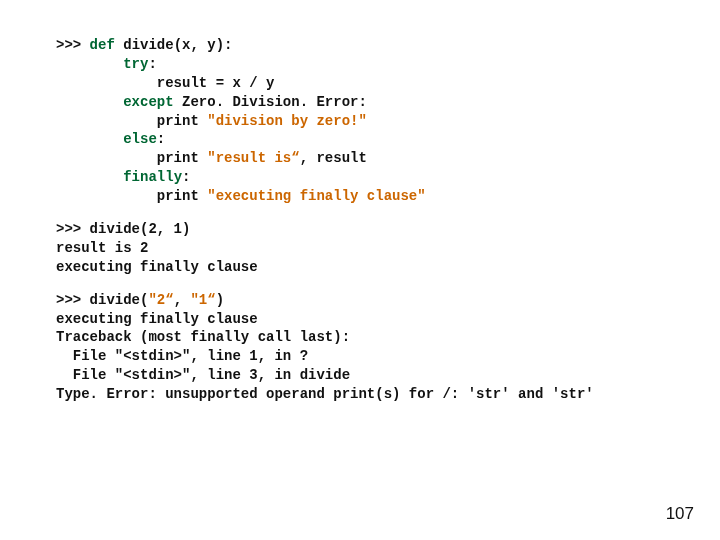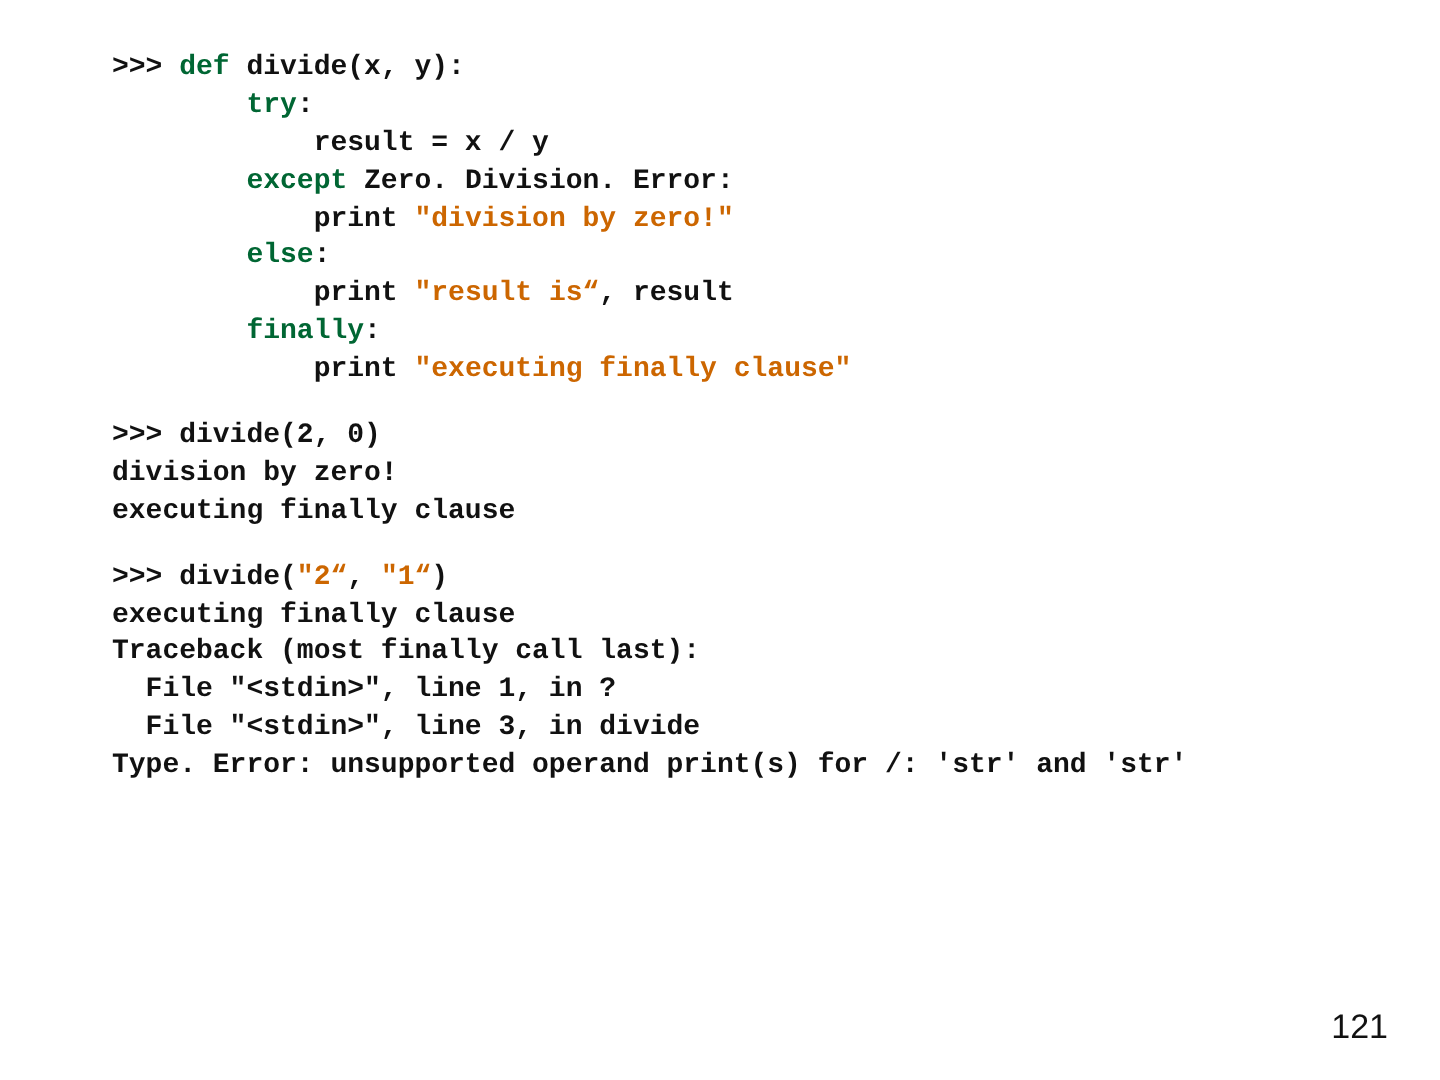--- a/index.html
+++ b/index.html
@@ -9,21 +9,21 @@
     height: 540px;
     background: #fff;
     font-family: "Courier New", Courier, monospace;
     font-size: 14px;
     font-weight: bold;
     line-height: 1.35;
     position: relative;
     box-sizing: border-box;
   }
   .page {
-    padding: 25px 48px 0 56px;
+    padding: 36px 48px 0 56px;
   }
   .block {
     margin-bottom: 14px;
     white-space: pre;
   }
   .kw { color: #006633; }
   .str { color: #cc6600; }
   .prompt { color: #111; }
   .plain { color: #111; }
   .pagenum {
@@ -44,27 +44,27 @@
   <div class="block"><span class="prompt">&gt;&gt;&gt; </span><span class="kw">def</span><span class="plain"> divide(x, y):</span>
 <span class="plain">        </span><span class="kw">try</span><span class="plain">:</span>
 <span class="plain">            result = x / y</span>
 <span class="plain">        </span><span class="kw">except </span><span class="plain">Zero. Division. Error:</span>
 <span class="plain">            print </span><span class="str">"division by zero!"</span>
 <span class="plain">        </span><span class="kw">else</span><span class="plain">:</span>
 <span class="plain">            print </span><span class="str">"result is“</span><span class="plain">, result</span>
 <span class="plain">        </span><span class="kw">finally</span><span class="plain">:</span>
 <span class="plain">            print </span><span class="str">"executing finally clause"</span></div>
 
+  <div class="block plain"><span>&gt;&gt;&gt; divide(2, 1)</span>
+<span>result is 2</span>
+<span>executing finally clause</span></div>
 
-  <div class="block plain"><span>&gt;&gt;&gt; divide(2, 0)</span>
-<span>division by zero!</span>
-<span>executing finally clause</span></div>
 
   <div class="block plain"><span>&gt;&gt;&gt; divide(</span><span class="str">"2“</span><span>, </span><span class="str">"1“</span><span>)</span>
 <span>executing finally clause</span>
 <span>Traceback (most finally call last):</span>
 <span>  File "&lt;stdin&gt;", line 1, in ?</span>
 <span>  File "&lt;stdin&gt;", line 3, in divide</span>
 <span>Type. Error: unsupported operand print(s) for /: 'str' and 'str'</span></div>
 
 </div>
 
-<div class="pagenum">121</div>
+<div class="pagenum">107</div>
 
 </body></html>

